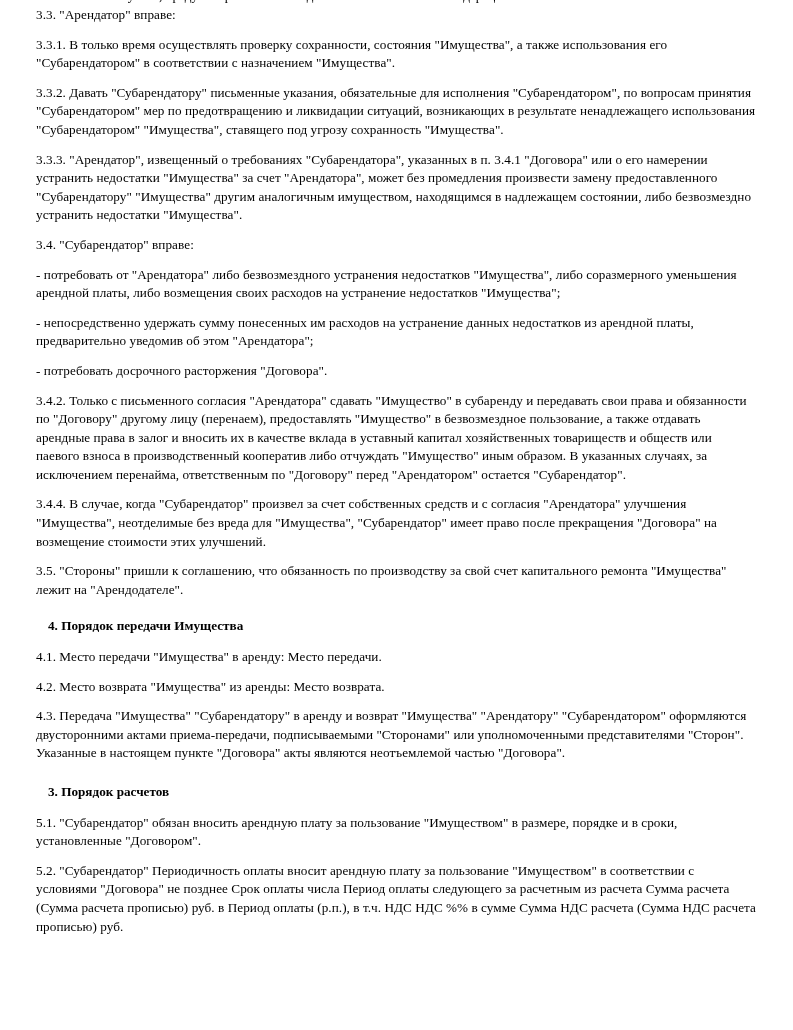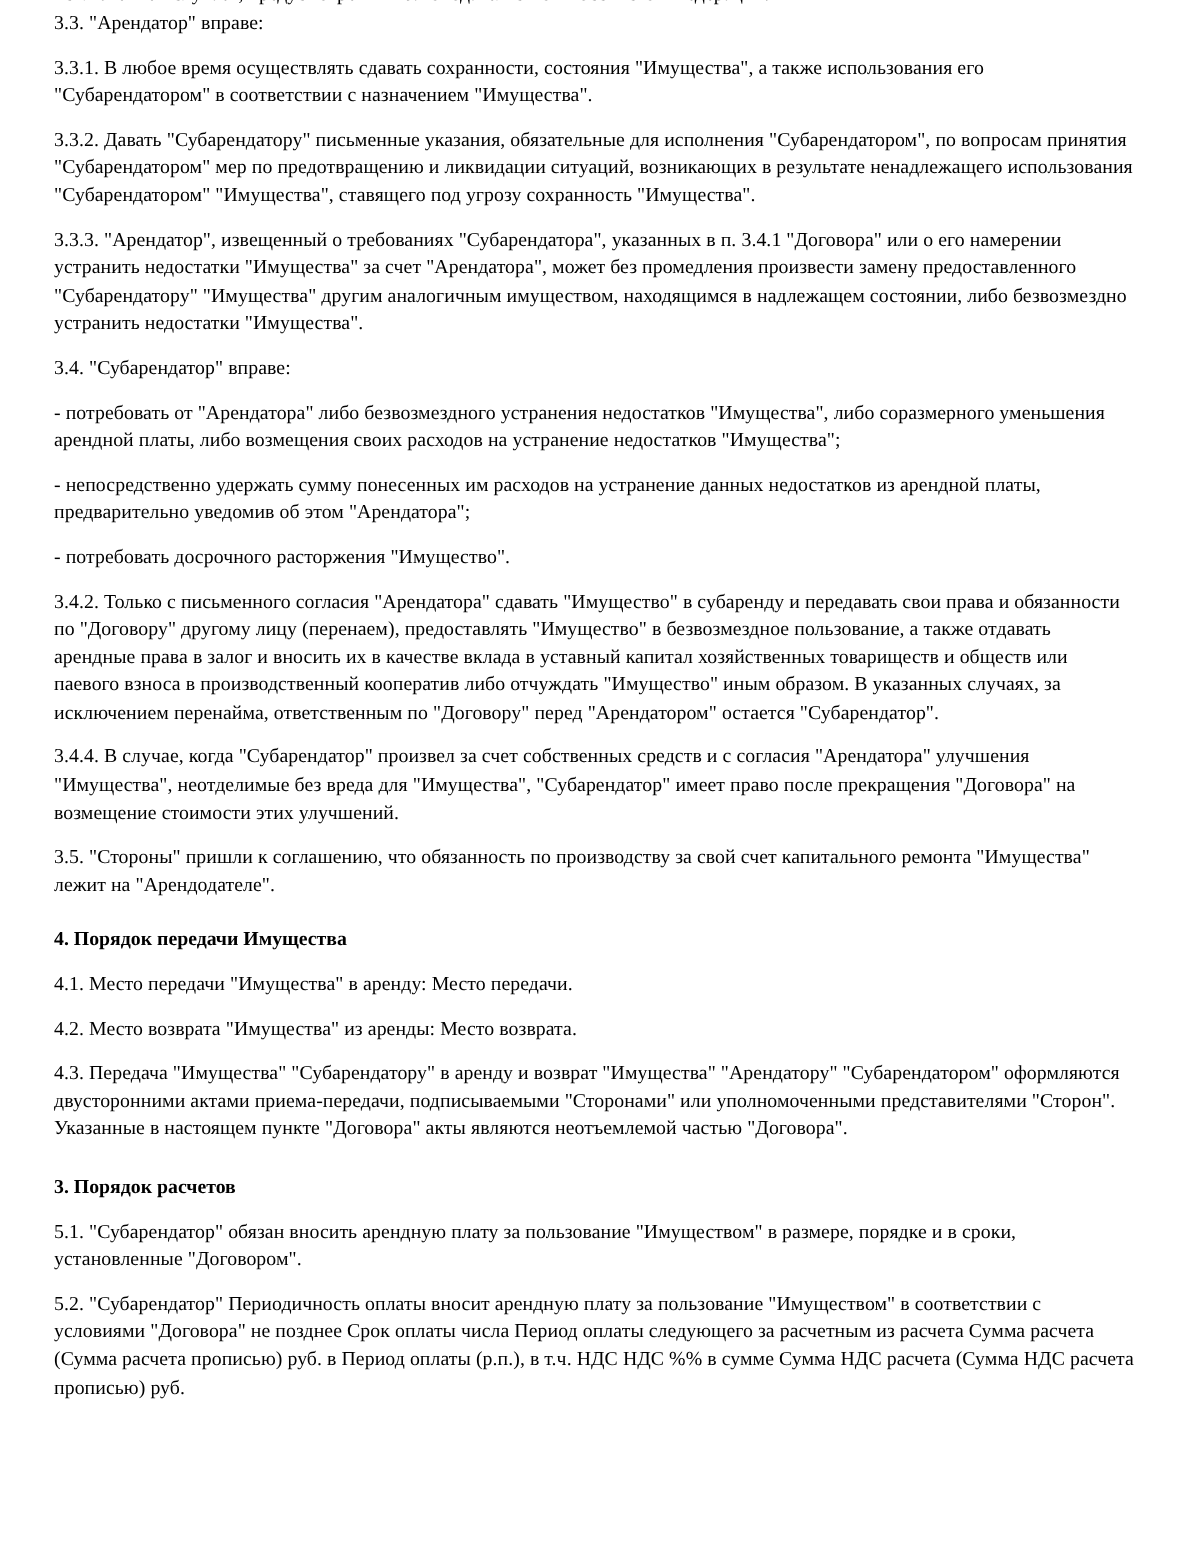--- a/index.html
+++ b/index.html
@@ -49,21 +49,21 @@
     font-size: 13.2px;
     line-height: 18.6px;
     text-align: left;
     color: #000000;
     letter-spacing: 0.05px;
   }
   .blk {
     margin-bottom: 11px;
   }
   h2.heading {
-    margin: 0;
+    margin: 12px;
     padding: 0;
     font-size: 13.2px;
     line-height: 18.6px;
     font-weight: bold;
     color: #000000;
   }
   .heading-blk {
     margin-top: 18px;
     margin-bottom: 11px;
   }
@@ -82,21 +82,21 @@
 
     <div class="clipped-top">
       <p>исключением случаев, предусмотренных законодательством Российской Федерации.</p>
     </div>
 
     <div class="blk">
       <p class="para">3.3. "Арендатор" вправе:</p>
     </div>
 
     <div class="blk">
-      <p class="para">3.3.1. В любое время осуществлять сдавать сохранности, состояния "Имущества", а также использования его "Субарендатором" в соответствии с назначением "Имущества".</p>
+      <p class="para">3.3.1. В только время осуществлять проверку сохранности, состояния "Имущества", а также использования его "Субарендатором" в соответствии с назначением "Имущества".</p>
     </div>
 
     <div class="blk">
       <p class="para">3.3.2. Давать "Субарендатору" письменные указания, обязательные для исполнения "Субарендатором", по вопросам принятия "Субарендатором" мер по предотвращению и ликвидации ситуаций, возникающих в результате ненадлежащего использования "Субарендатором" "Имущества", ставящего под угрозу сохранность "Имущества".</p>
     </div>
 
     <div class="blk">
       <p class="para">3.3.3. "Арендатор", извещенный о требованиях "Субарендатора", указанных в п. 3.4.1 "Договора" или о его намерении устранить недостатки "Имущества" за счет "Арендатора", может без промедления произвести замену предоставленного "Субарендатору" "Имущества" другим аналогичным имуществом, находящимся в надлежащем состоянии, либо безвозмездно устранить недостатки "Имущества".</p>
     </div>
 
@@ -107,21 +107,21 @@
 
     <div class="blk">
       <p class="para">- потребовать от "Арендатора" либо безвозмездного устранения недостатков "Имущества", либо соразмерного уменьшения арендной платы, либо возмещения своих расходов на устранение недостатков "Имущества";</p>
     </div>
 
     <div class="blk">
       <p class="para">- непосредственно удержать сумму понесенных им расходов на устранение данных недостатков из арендной платы, предварительно уведомив об этом "Арендатора";</p>
     </div>
 
     <div class="blk">
-      <p class="para">- потребовать досрочного расторжения "Имущество".</p>
+      <p class="para">- потребовать досрочного расторжения "Договора".</p>
     </div>
 
     <div class="blk">
       <p class="para">3.4.2. Только с письменного согласия "Арендатора" сдавать "Имущество" в субаренду и передавать свои права и обязанности по "Договору" другому лицу (перенаем), предоставлять "Имущество" в безвозмездное пользование, а также отдавать арендные права в залог и вносить их в качестве вклада в уставный капитал хозяйственных товариществ и обществ или паевого взноса в производственный кооператив либо отчуждать "Имущество" иным образом. В указанных случаях, за исключением перенайма, ответственным по "Договору" перед "Арендатором" остается "Субарендатор".</p>
     </div>
 
 
     <div class="blk">
       <p class="para">3.4.4. В случае, когда "Субарендатор" произвел за счет собственных средств и с согласия "Арендатора" улучшения "Имущества", неотделимые без вреда для "Имущества", "Субарендатор" имеет право после прекращения "Договора" на возмещение стоимости этих улучшений.</p>
     </div>

